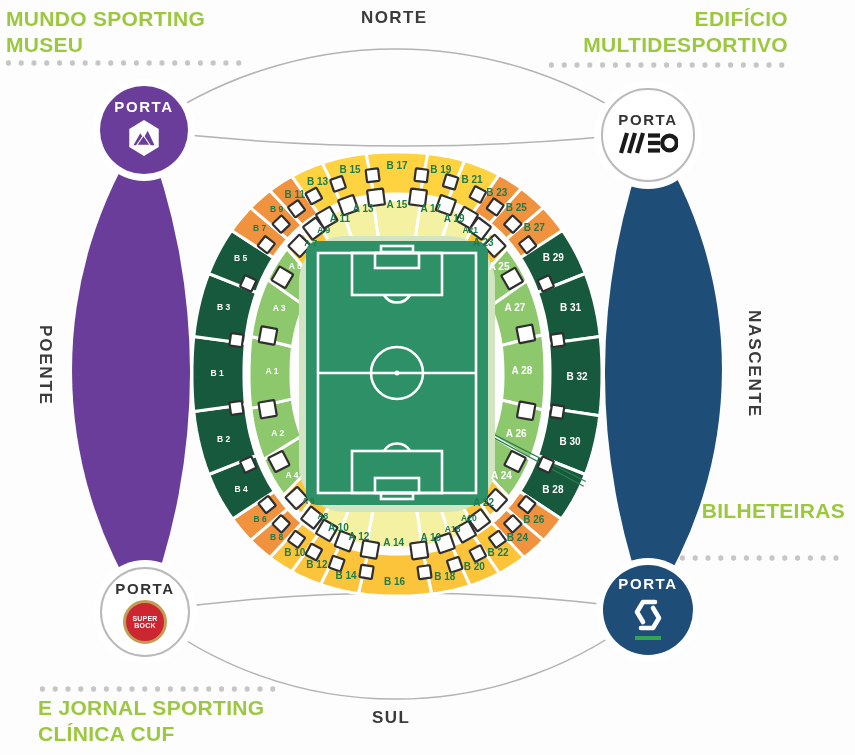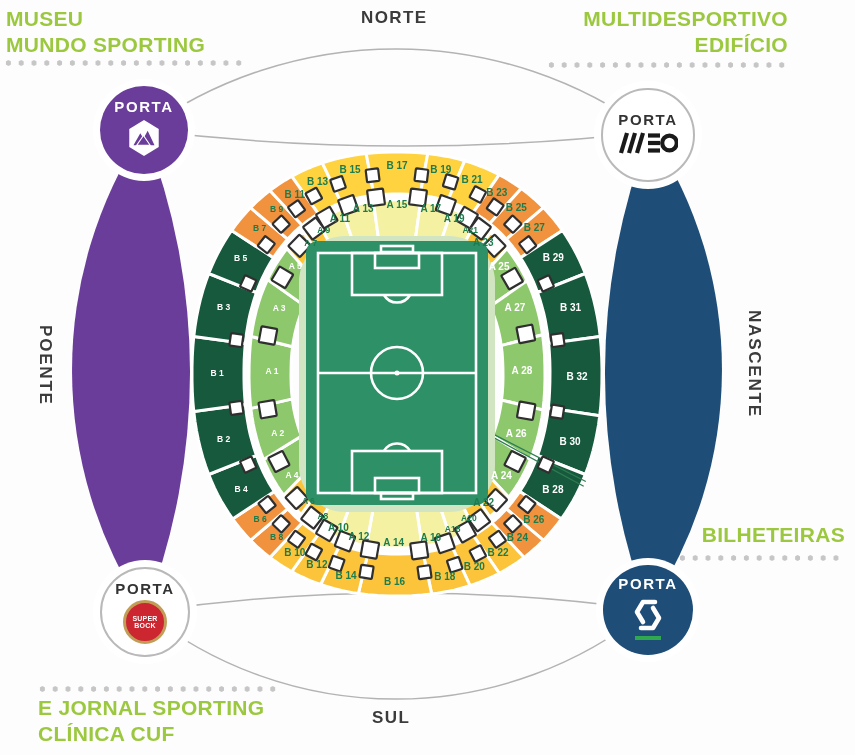--- a/index.html
+++ b/index.html
@@ -224,32 +224,32 @@
       <text x="292.0" y="475.3" fill="#fff" font-size="8.5" font-weight="bold" text-anchor="middle" dominant-baseline="middle">A 4</text>
       <text x="277.7" y="433.4" fill="#fff" font-size="8.5" font-weight="bold" text-anchor="middle" dominant-baseline="middle">A 2</text>
       <text x="272.0" y="371.6" fill="#fff" font-size="8.5" font-weight="bold" text-anchor="middle" dominant-baseline="middle">A 1</text>
       <text x="279.1" y="308.3" fill="#fff" font-size="8.5" font-weight="bold" text-anchor="middle" dominant-baseline="middle">A 3</text>
       <text x="295.2" y="266.4" fill="#fff" font-size="8.5" font-weight="bold" text-anchor="middle" dominant-baseline="middle">A 5</text>
       <text x="310.7" y="243.7" fill="#1d7c4e" font-size="8.5" font-weight="bold" text-anchor="middle" dominant-baseline="middle">A 7</text>
       <text x="323.8" y="230.5" fill="#1d7c4e" font-size="8.5" font-weight="bold" text-anchor="middle" dominant-baseline="middle">A 9</text>
     </svg>
 
   <div class="corner-label" style="left:6px;top:6px;">
+    <div>MUNDO SPORTING</div>
     <div>MUSEU</div>
-    <div>MUNDO SPORTING</div>
   </div>
   <div class="dots" style="left:2px;top:60px;width:243px;"></div>
 
   <div class="corner-label right-align" style="right:67px;top:6px;">
+    <div>EDIFÍCIO</div>
     <div>MULTIDESPORTIVO</div>
-    <div>EDIFÍCIO</div>
   </div>
   <div class="dots" style="left:545px;top:62px;width:240px;"></div>
 
-  <div class="corner-label right-align" style="right:10px;top:498px;margin-top:24px;">
+  <div class="corner-label right-align" style="right:10px;top:498px;">
     <div>BILHETEIRAS</div>
   </div>
   <div class="dots" style="left:676px;top:555px;width:170px;"></div>
 
   <div class="dots" style="left:36px;top:686px;width:245px;"></div>
   <div class="corner-label" style="left:38px;top:695px;">
     <div>E JORNAL SPORTING</div>
     <div>CLÍNICA CUF</div>
   </div>
 

